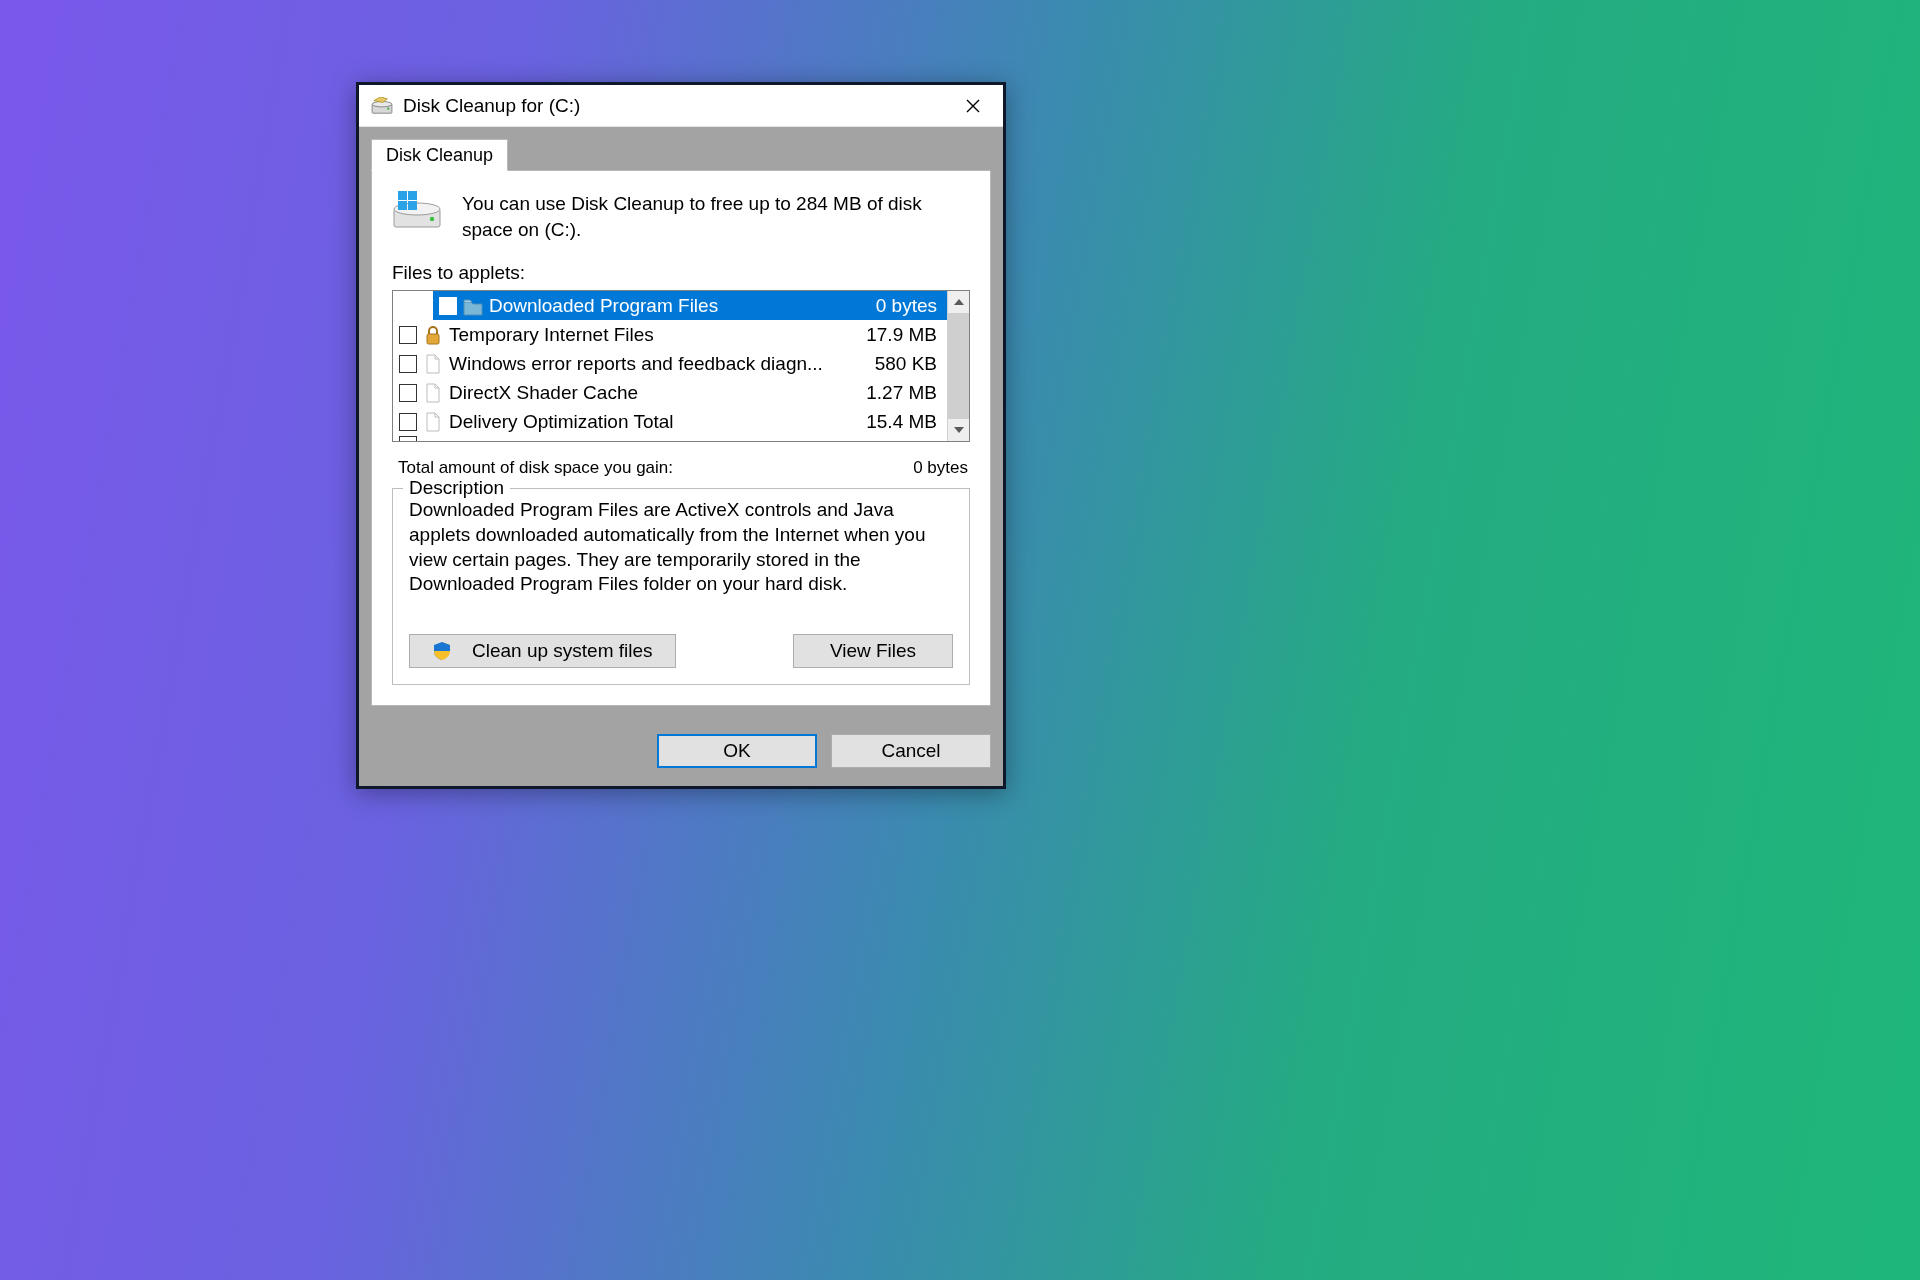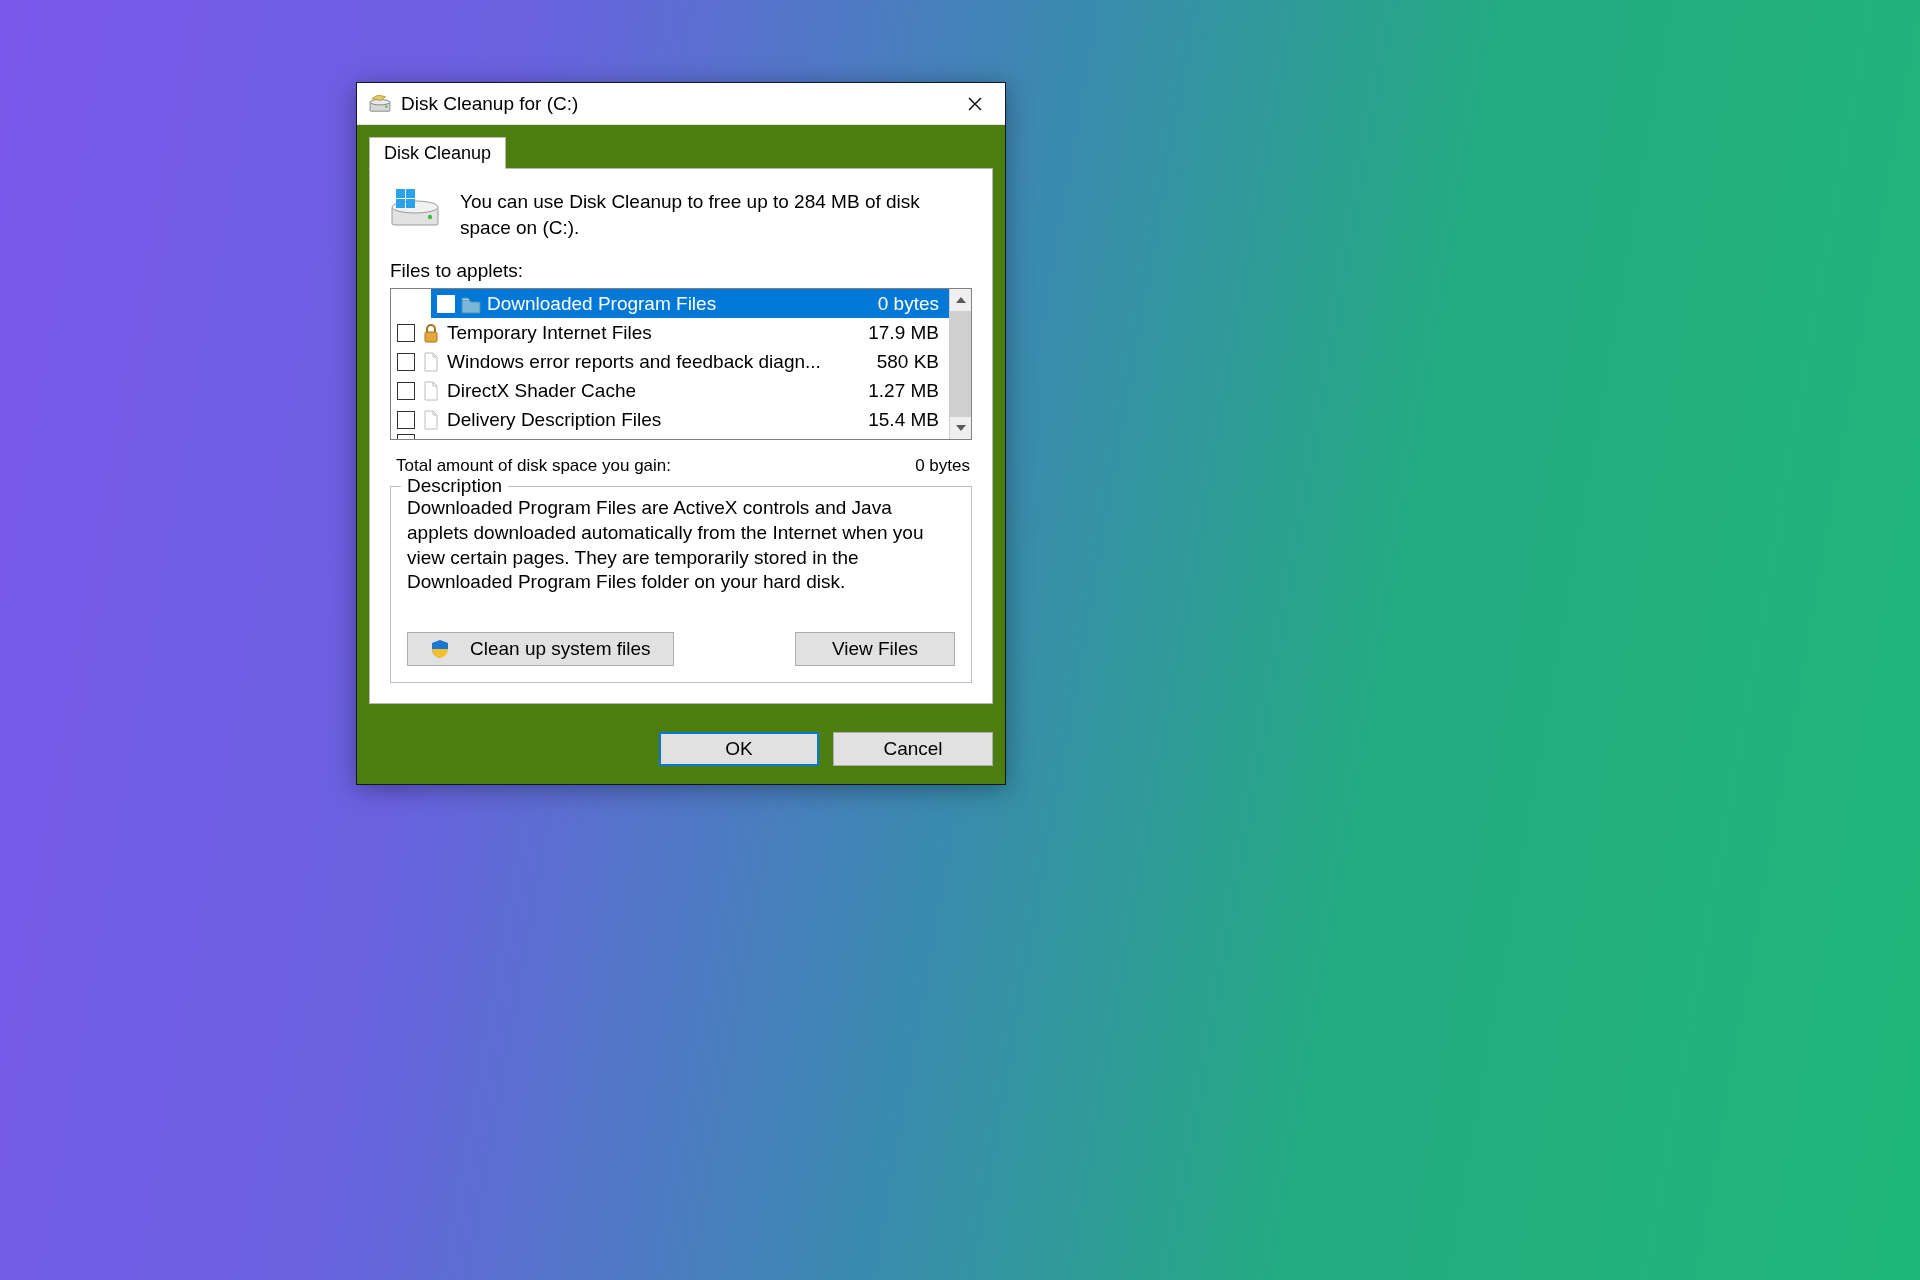--- a/index.html
+++ b/index.html
@@ -9,21 +9,21 @@
     font-family: "Segoe UI", Tahoma, sans-serif;
     font-size: 19px;
     background: linear-gradient(100deg, #7a58eb 0%, #6a62e0 25%, #3b8ab0 50%, #24ab82 70%, #1fb779 100%);
     overflow: hidden;
   }
   .dialog {
     position: absolute;
     left: 356px; top: 82px;
     width: 650px;
     background: #ffffff;
-    border: 1px solid #0f172a;
+    border: 3px solid #0f172a;
     box-shadow: 0 4px 24px rgba(0,0,0,0.35);
   }
   .titlebar {
     display: flex; align-items: center;
     height: 42px;
     padding: 0 6px 0 12px;
     background: #ffffff;
     border-bottom: 1px solid #e4e4e4;
   }
   .titlebar .title-wrap {
@@ -34,21 +34,21 @@
     color: #000; font-size: 19px;
   }
   .titlebar .close {
     width: 48px; height: 36px;
     display: flex; align-items: center; justify-content: center;
     cursor: default;
   }
   .drive-icon-sm { width: 22px; height: 18px; }
 
   .tabs-area {
-    background: #4d7c0f;
+    background: #a3a3a3;
     padding: 12px 12px 18px 12px;
   }
   .tab-strip {
     display: flex;
     align-items: flex-end;
     height: 32px;
     margin-bottom: -1px;
     position: relative;
   }
   .tab {
@@ -291,21 +291,21 @@
             <span class="size">1.27 MB</span>
           </div>
           <div class="list-item">
             <span class="cb"></span>
             <span class="file-icon">
               <svg width="20" height="22" viewBox="0 0 20 22">
                   <path d="M4 2h8l4 4v14H4z" fill="#fff" stroke="#bcbcbc"></path>
                   <path d="M12 2v4h4" fill="none" stroke="#bcbcbc"></path>
                 </svg>
             </span>
-            <span class="name">Delivery Description Files</span>
+            <span class="name">Delivery Optimization Total</span>
             <span class="size">15.4 MB</span>
           </div>
           <div class="list-partial">
             <span class="cb-top"></span>
           </div>
         </div>
         <div class="scrollbar">
           <div class="sb-btn">
             <svg width="10" height="6" viewBox="0 0 10 6">
                 <path d="M0 6 L5 0 L10 6 Z" fill="#5a5a5a"></path>

